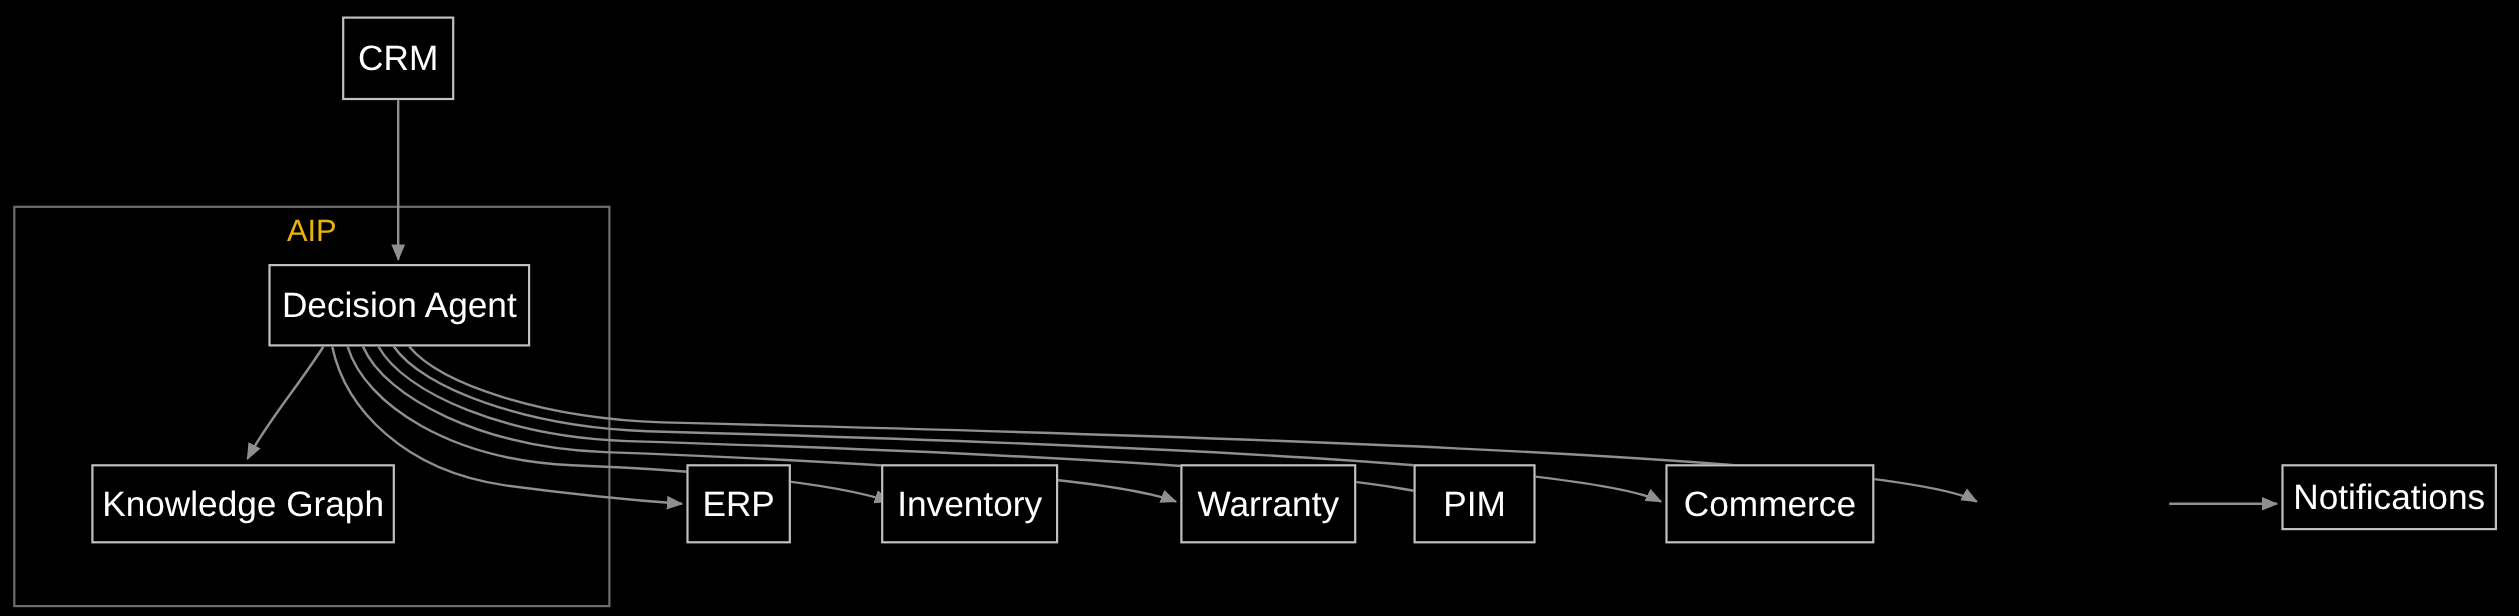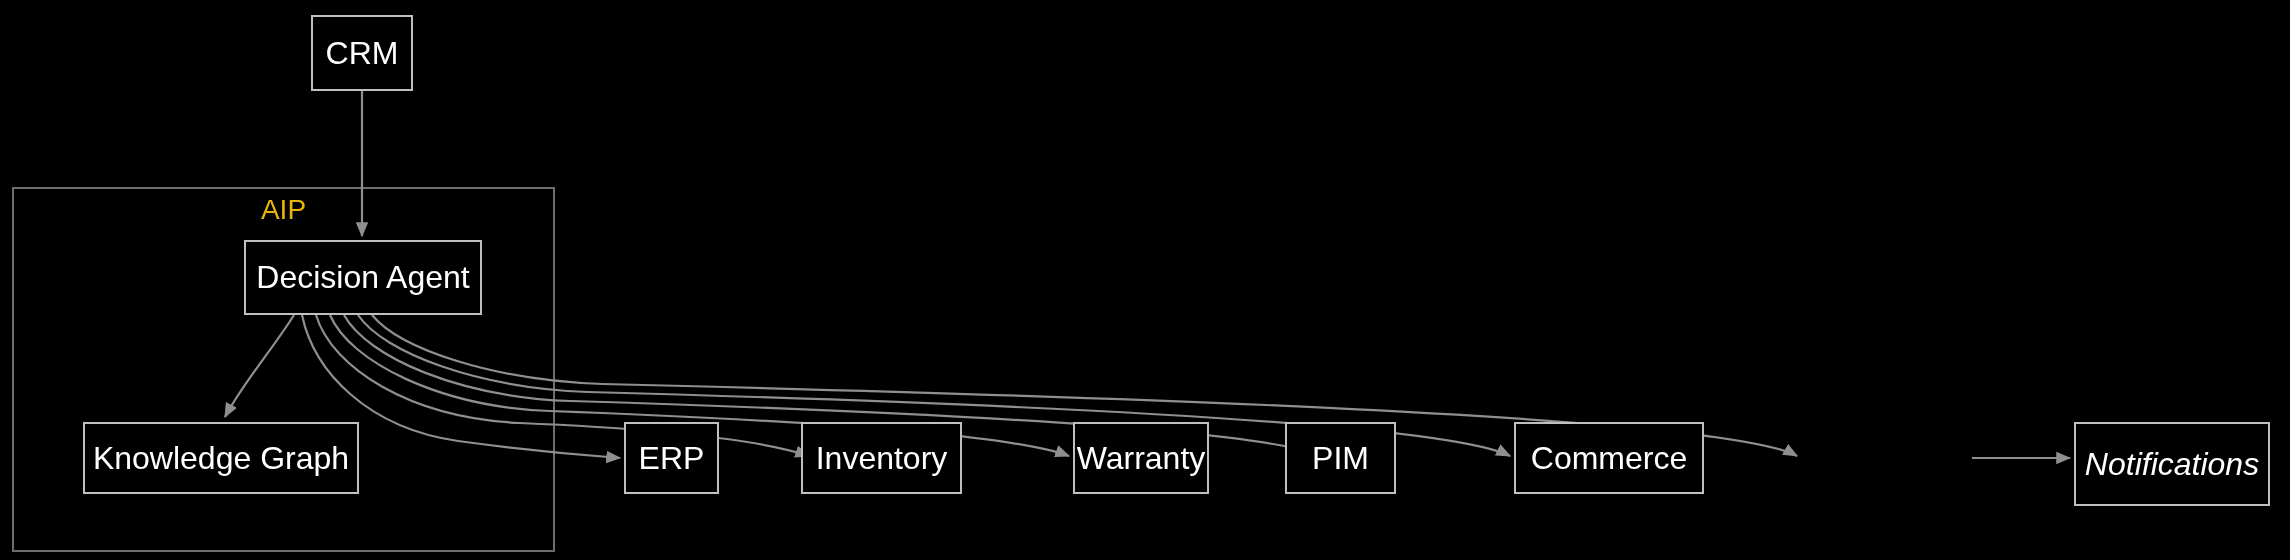--- a/index.html
+++ b/index.html
@@ -50,25 +50,25 @@
     display: flex;
     align-items: center;
     justify-content: center;
     white-space: nowrap;
   }
   .n-crm          { left: 311px;  top: 15px;  width: 102px; height: 76px; }
   .n-decision     { left: 244px;  top: 240px; width: 238px; height: 75px; }
   .n-knowledge    { left: 83px;   top: 422px; width: 276px; height: 72px; }
   .n-erp          { left: 624px;  top: 422px; width: 95px;  height: 72px; }
   .n-inventory    { left: 801px;  top: 422px; width: 161px; height: 72px; }
-  .n-warranty     { left: 1073px; top: 422px; width: 136px; height: 72px; }
+  .n-warranty     { left: 1073px; top: 422px; width: 160px; height: 72px; }
   .n-pim          { left: 1285px; top: 422px; width: 111px;  height: 72px; }
   .n-commerce     { left: 1514px; top: 422px; width: 190px; height: 72px; }
   .n-scheduler    { left: 1801px; top: 422px; width: 171px; height: 72px; }
-  .n-notifications{ left: 2074px; top: 422px; width: 196px; height: 84px; font-style: italic; }
+  .n-notifications{ left: 2074px; top: 422px; width: 196px; height: 60px; }
   .edge {
     fill: none;
     stroke: #8f8f8f;
     stroke-width: 2.2;
   }
 </style>
 </head>
 <body>
 
 <div class="canvas">

